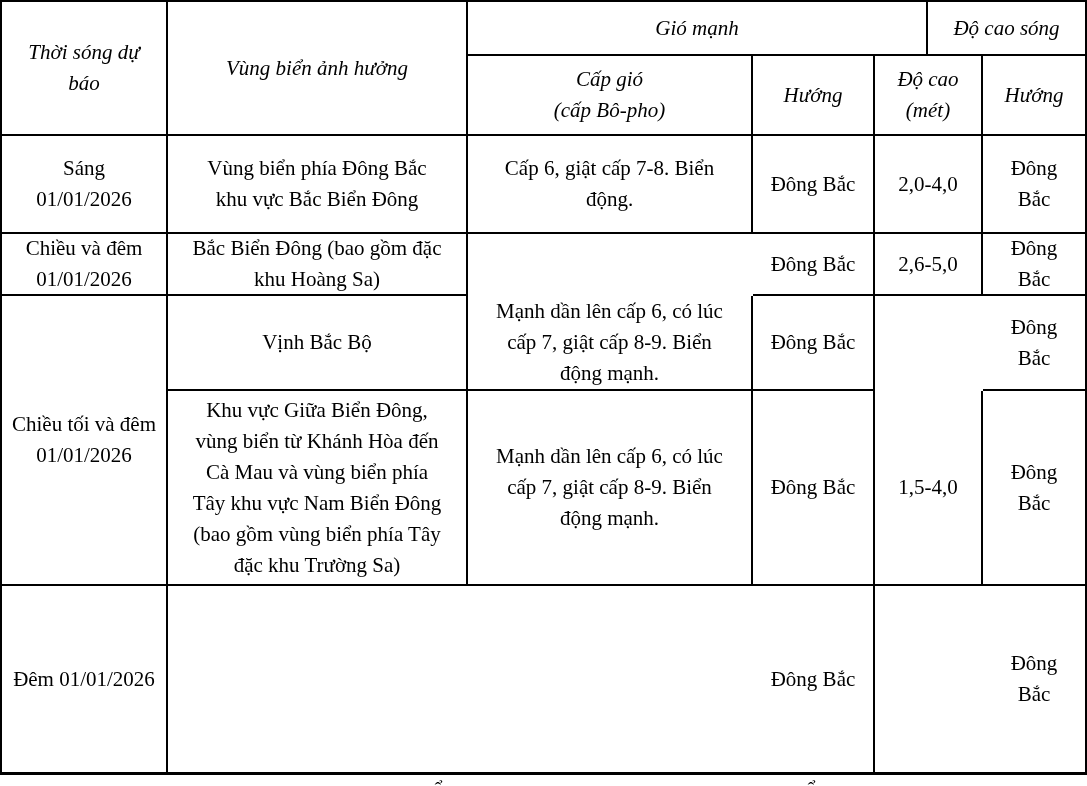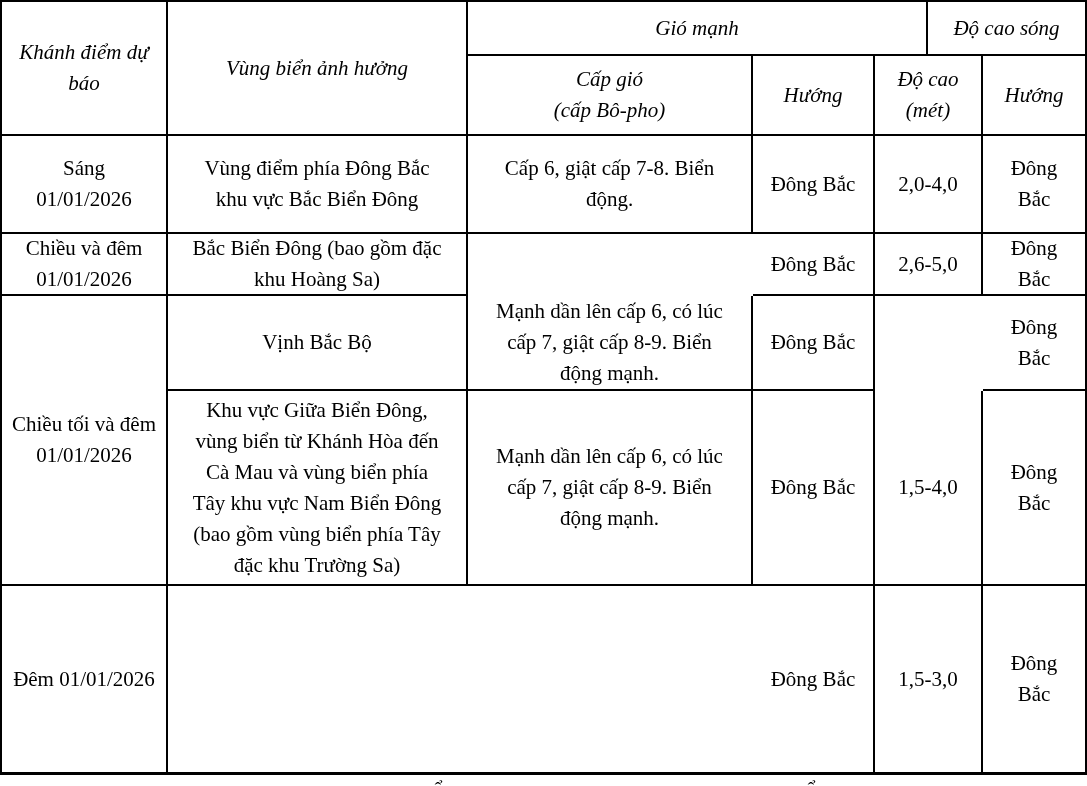--- a/index.html
+++ b/index.html
@@ -56,21 +56,21 @@
     line-height: 21px;
     color: #000000;
   }
 </style>
 </head>
 <body>
 
 <div class="tbl">
 
   <div class="cell hdr" style="grid-area:1/1/3/2">
-    <span class="txt">Khánh điểm dự
+    <span class="txt">Thời sóng dự
 báo</span>
   </div>
   <div class="cell hdr" style="grid-area:1/2/3/3">
     <span class="txt">Vùng biển ảnh hưởng</span>
   </div>
   <div class="cell hdr" style="grid-area:1/3/2/6">
     <span class="txt">Gió mạnh</span>
   </div>
   <div class="cell hdr last-col" style="grid-area:1/6/2/8">
     <span class="txt">Độ cao sóng</span>
@@ -88,21 +88,21 @@
   </div>
   <div class="cell hdr last-col" style="grid-area:2/7/3/8">
     <span class="txt">Hướng</span>
   </div>
 
   <div class="cell" style="grid-area:3/1/4/2">
     <span class="txt">Sáng
 01/01/2026</span>
   </div>
   <div class="cell" style="grid-area:3/2/4/3">
-    <span class="txt">Vùng điểm phía Đông Bắc
+    <span class="txt">Vùng biển phía Đông Bắc
 khu vực Bắc Biển Đông</span>
   </div>
   <div class="cell" style="grid-area:3/3/4/4">
     <span class="txt">Cấp 6, giật cấp 7-8. Biển
 động.</span>
   </div>
   <div class="cell" style="grid-area:3/4/4/5">
     <span class="txt">Đông Bắc</span>
   </div>
   <div class="cell" style="grid-area:3/5/4/7">
@@ -176,23 +176,20 @@
     <span class="txt">Đông
 Bắc</span>
   </div>
 
   <div class="cell last-row" style="grid-area:7/1/8/2">
     <span class="txt">Đêm 01/01/2026</span>
   </div>
   <div class="cell last-row" style="grid-area:7/4/8/5">
     <span class="txt">Đông Bắc</span>
   </div>
-  <div class="cell last-row" style="grid-area:7/5/8/7">
-    <span class="txt">1,5-3,0</span>
-  </div>
   <div class="cell last-col last-row" style="grid-area:7/7/8/8">
     <span class="txt">Đông
 Bắc</span>
   </div>
 
 </div>
 
 <div class="footer">
   <span class="frag" style="left:433px">ể</span>
   <span class="frag" style="left:806px">ể</span>

